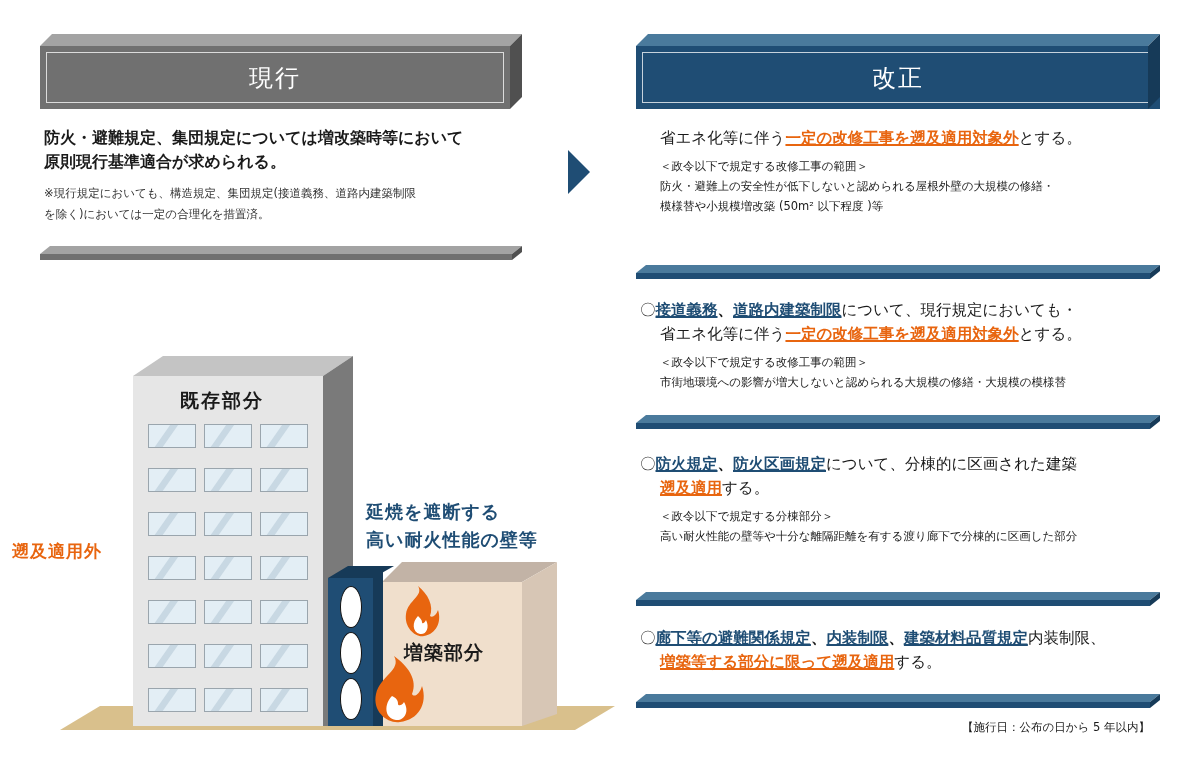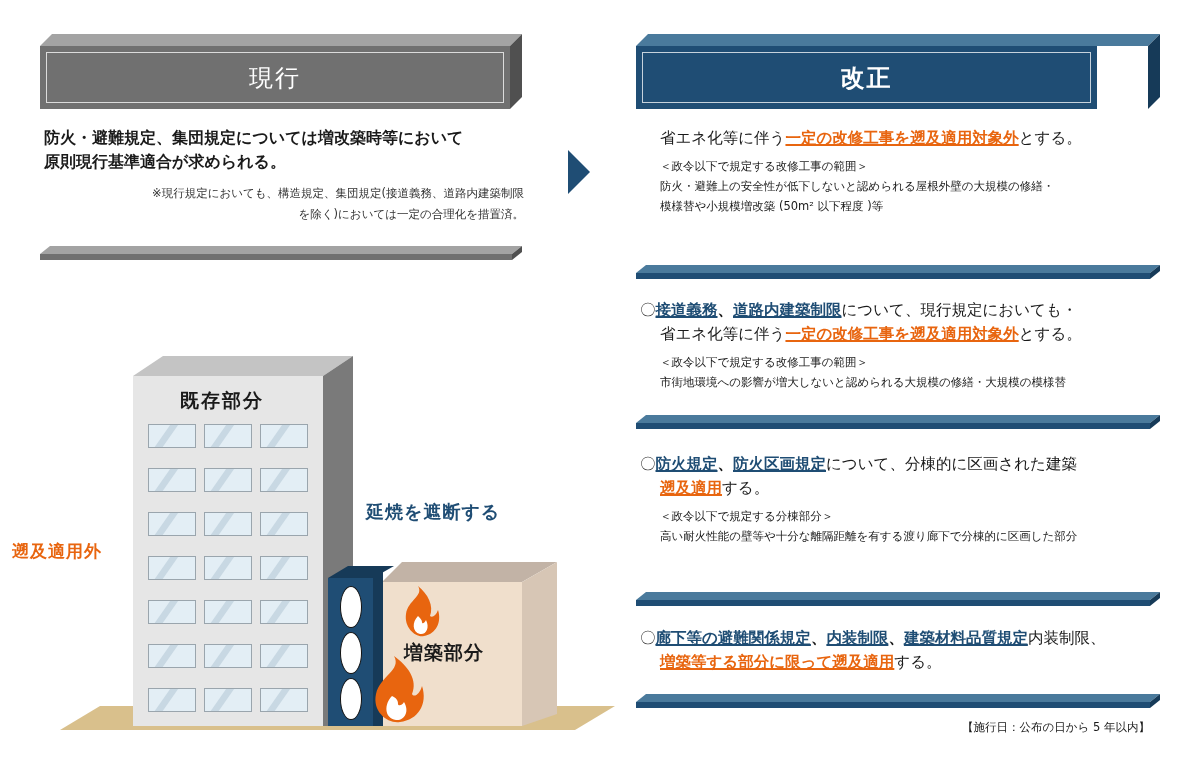--- a/index.html
+++ b/index.html
@@ -24,21 +24,21 @@
   .blue .side { background: #163a58; }
 
   .slab { position: absolute; height: 14px; }
   .slab .t { position: absolute; left: 0; top: 0; width: 100%; height: 8px; clip-path: polygon(10px 0, 100% 0, calc(100% - 10px) 100%, 0 100%); }
   .slab .f { position: absolute; left: 0; top: 8px; width: calc(100% - 10px); height: 6px; }
   .slab .s { position: absolute; right: 0; top: 0; width: 10px; height: 14px; clip-path: polygon(0 8px, 100% 0, 100% 6px, 0 14px); }
   .slab.gray .t { background: #a3a3a3; } .slab.gray .f { background: #707070; } .slab.gray .s { background: #505050; }
   .slab.blue .t { background: #4a7a9c; } .slab.blue .f { background: #1f4d74; } .slab.blue .s { background: #163a58; }
 
   .lead { font-size: 16px; font-weight: bold; line-height: 24px; color: #1a1a1a; }
-  .note { font-size: 11.5px; line-height: 21px; color: #333; text-align: right; }
+  .note { font-size: 11.5px; line-height: 21px; color: #333; }
   .item-main { font-size: 15.5px; font-weight: bold; line-height: 24px; }
   .item-main .norm { font-weight: normal; }
   .hl-blue { color: #1f4d74; text-decoration: underline; text-decoration-thickness: 2px; }
   .hl-orange { color: #e8650f; text-decoration: underline; text-decoration-thickness: 2px; }
   .indent { padding-left: 20px; }
   .sub { font-size: 11.5px; line-height: 20px; color: #1a1a1a; padding-left: 20px; margin-top: 6px; }
 
   .arrow { position: absolute; left: 568px; top: 150px; width: 0; height: 0;
     border-top: 22px solid transparent; border-bottom: 22px solid transparent; border-left: 22px solid #1f4d74; }
 
@@ -118,20 +118,21 @@
     <div class="win" style="left: 260px; top: 644px;"></div>
     <div class="win" style="left: 148px; top: 688px;"></div>
     <div class="win" style="left: 204px; top: 688px;"></div>
     <div class="win" style="left: 260px; top: 688px;"></div>
   </div>
 
 <div class="abs" style="left:12px; top:540px; font-size:17px; font-weight:bold; color:#e8650f; letter-spacing:1px;">遡及適用外</div>
 
 <div class="abs" style="left:366px; top:498px; font-size:18px; color:#1f4d74; line-height:28px; letter-spacing:1px;font-weight:bold;">
   <div>延焼を遮断する</div>
+  <div>高い耐火性能の壁等</div>
 </div>
 
 <div class="add-top"></div>
 <div class="add-side"></div>
 <div class="add-front"></div>
 <div class="abs" style="left:404px; top:640px; font-size:19px; font-weight:bold; letter-spacing:1px;">増築部分</div>
 
 <div class="wall-top"></div>
 <div class="wall-side"></div>
 <div class="wall-front"></div>
@@ -143,21 +144,21 @@
   <path d="M20 0 C26 10 10 14 8 28 C6 42 18 52 26 50 C38 48 44 36 40 24 C38 30 34 32 32 30 C36 20 30 8 20 0 Z" fill="#e8650f"></path>
   <path d="M20 30 C14 36 14 46 22 48 C28 49 32 42 28 34 C26 38 24 38 24 36 C24 34 22 32 20 30 Z" fill="#fff"></path>
 </svg>
 <svg class="abs" style="left:366px; top:656px;" width="62" height="68" viewBox="0 0 62 68">
   <path d="M28 0 C36 14 14 20 10 38 C6 56 22 68 34 66 C52 64 62 48 56 30 C54 38 48 42 46 38 C52 24 42 10 28 0 Z" fill="#e8650f"></path>
   <path d="M26 40 C18 48 18 62 30 64 C38 65 44 56 38 46 C36 50 32 50 32 48 C32 44 30 42 26 40 Z" fill="#fff"></path>
 </svg>
 
 <div class="bar3d blue" style="left:636px; top:34px; width:524px; height:75px;">
   <div class="top" style="width:524px;"></div>
-  <div class="front" style="width:461px; height:63px;font-weight:bold;">
+  <div class="front" style="width:524px; height:63px;">
       <div class="inner">改正</div>
     </div>
   <div class="side" style="left:512px; height:75px; clip-path: polygon(0 12px, 100% 0, 100% calc(100% - 12px), 0 100%);"></div>
 </div>
 
 <div class="abs" style="left:640px; top:126px; width:520px;">
   <div class="item-main indent"><span class="norm">省エネ化等に伴う</span><span class="hl-orange">一定の改修工事を遡及適用対象外</span><span class="norm">とする。</span></div>
   <div class="sub">
     <div>＜政令以下で規定する改修工事の範囲＞</div>
     <div>防火・避難上の安全性が低下しないと認められる屋根外壁の大規模の修繕・</div>

